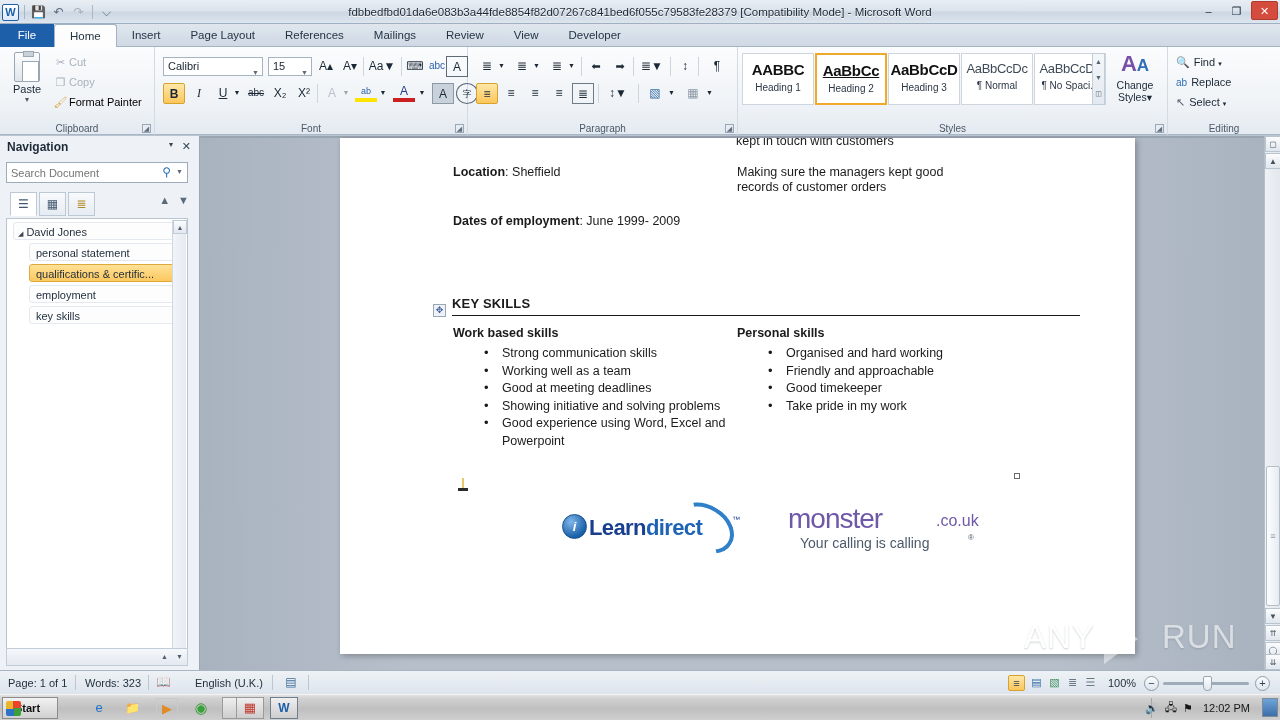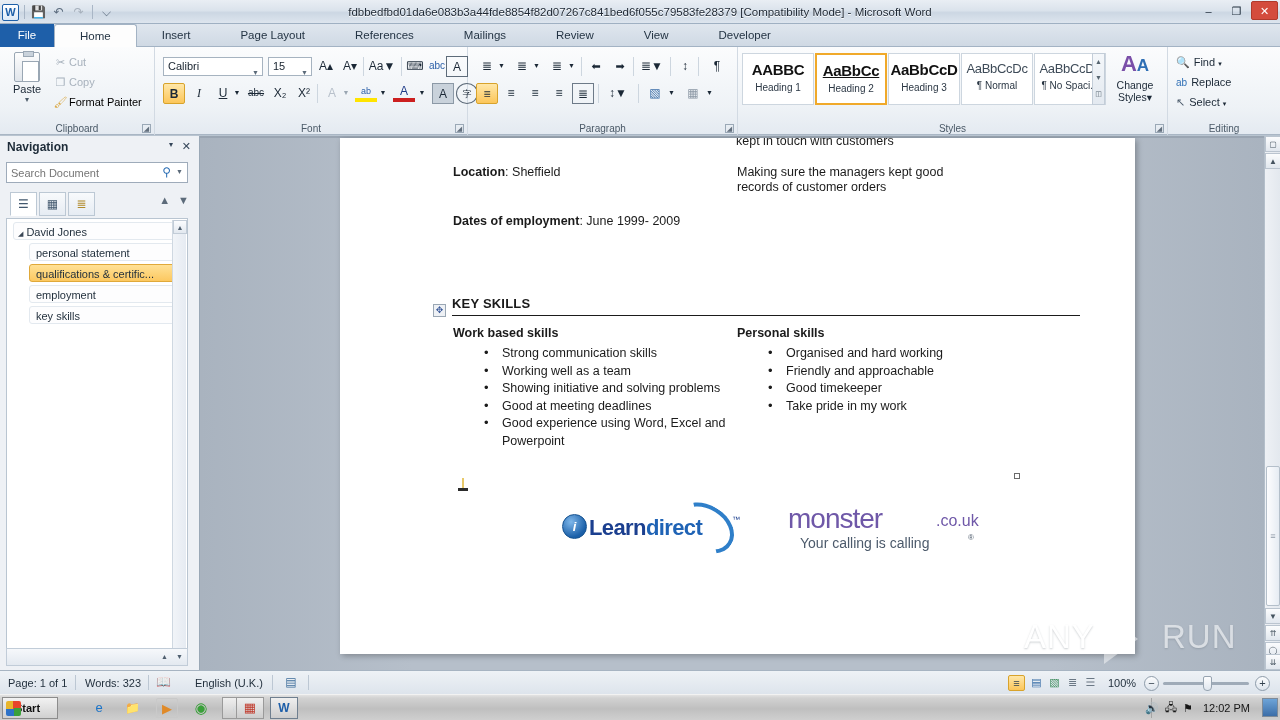--- a/index.html
+++ b/index.html
@@ -38,21 +38,21 @@
   }
   .wbtn.close { background: #d44c3d; color:#fff; border-color:#b03a2c; }
 
   
   .tabstrip {
     position: absolute; left: 0; top: 24px; width: 1280px; height: 23px;
     background: linear-gradient(180deg,#dfe6ee,#cfd9e4);
     border-bottom: 1px solid #a3b3c4;
   }
   .tab {
-    float: left; height: 23px; line-height: 22px; padding: 0 25px; font-size: 11.5px; color: #243444;
+    float: left; height: 23px; line-height: 22px; padding: 0 15px; font-size: 11.5px; color: #243444;
   }
   .tab.file { background: #1e5fa9; color: #fff; width: 54px; text-align: center; padding: 0; }
   .tab.active {
     background: #fdfdfd; border: 1px solid #a3b3c4; border-bottom: 1px solid #fdfdfd;
     border-radius: 3px 3px 0 0; margin-top: 0px; height: 24px;
   }
 
   
   .ribbon {
     position: absolute; left: 0; top: 47px; width: 1280px; height: 88px;
@@ -544,22 +544,22 @@
         </div>
 
         <div class="moveh">✥</div>
         <div class="kshead">KEY SKILLS</div>
         <div class="ksrule"></div>
 
         <div class="colh" style="left:113px;top:188px;">Work based skills</div>
         <ul class="blist" style="left:140px;top:207px;width:250px;">
           <li>Strong communication skills</li>
           <li>Working well as a team</li>
+          <li>Good at meeting deadlines</li>
           <li>Showing initiative and solving problems</li>
-          <li>Good at meeting deadlines</li>
           <li>Good experience using Word, Excel and Powerpoint</li>
         </ul>
 
         <div class="colh" style="left:397px;top:188px;">Personal skills</div>
         <ul class="blist" style="left:424px;top:207px;width:240px;">
           <li>Organised and hard working</li>
           <li>Friendly and approachable</li>
           <li>Good timekeeper</li>
           <li class="nb"></li>
           <li>Take pride in my work</li>

